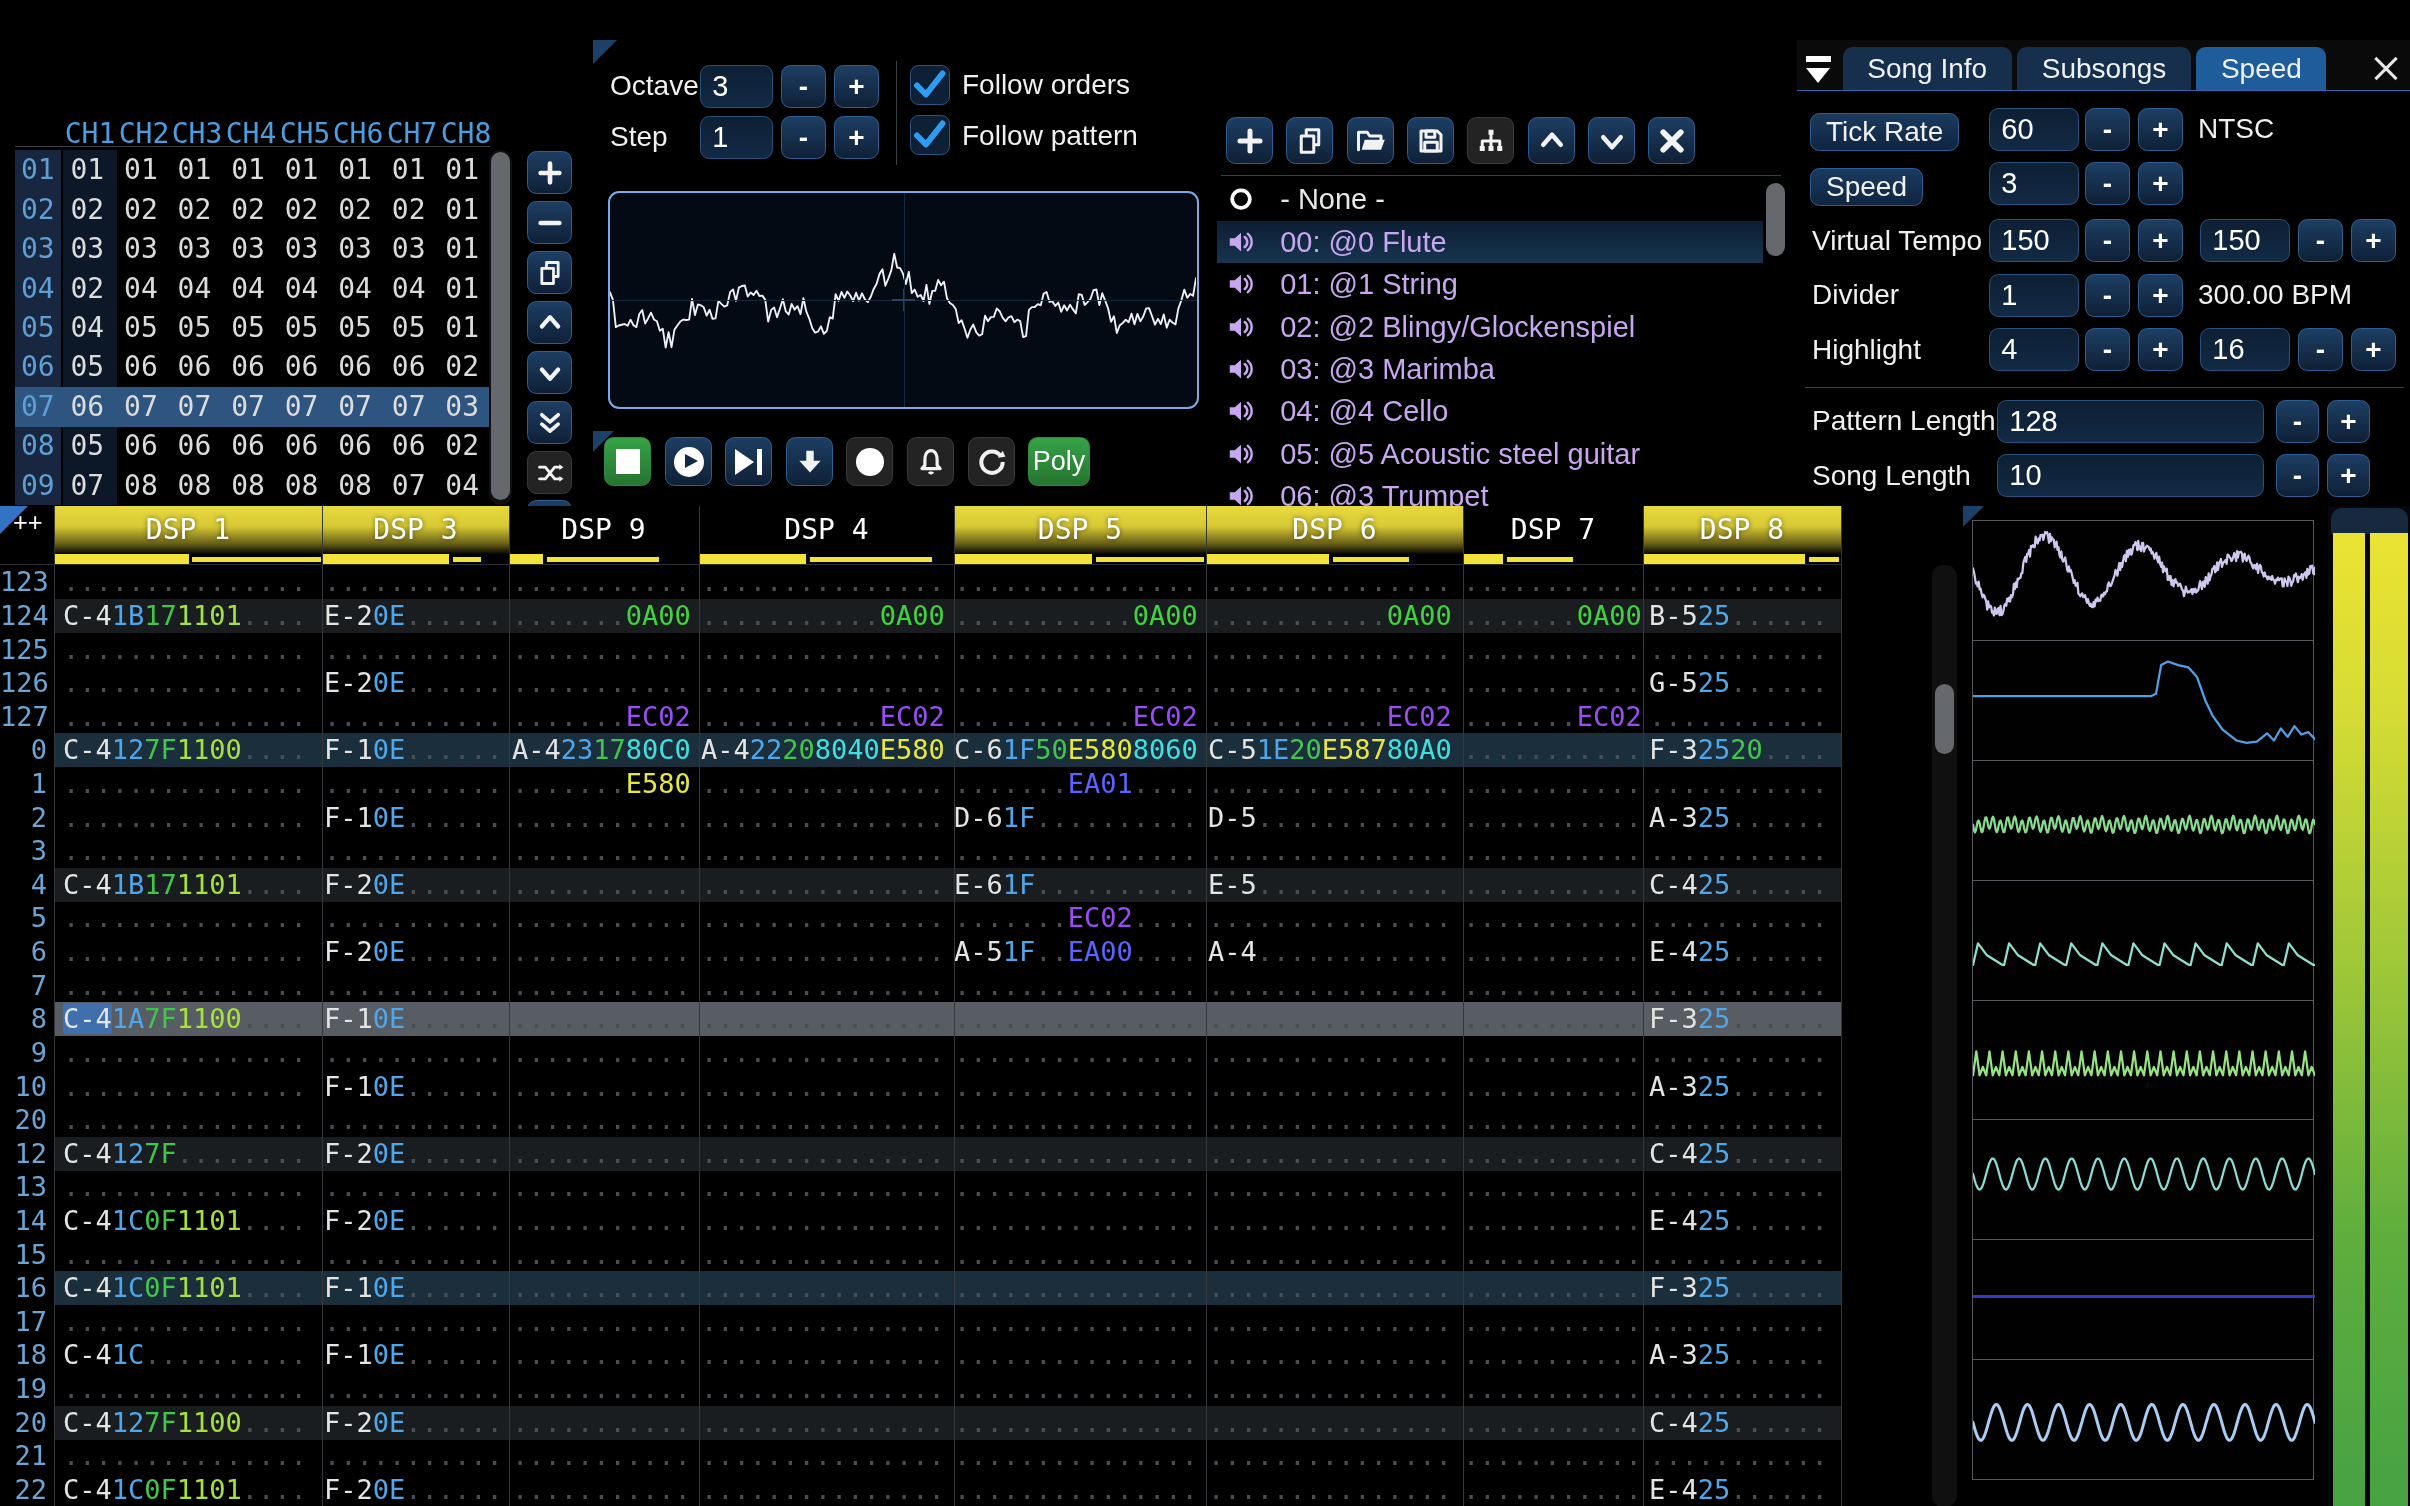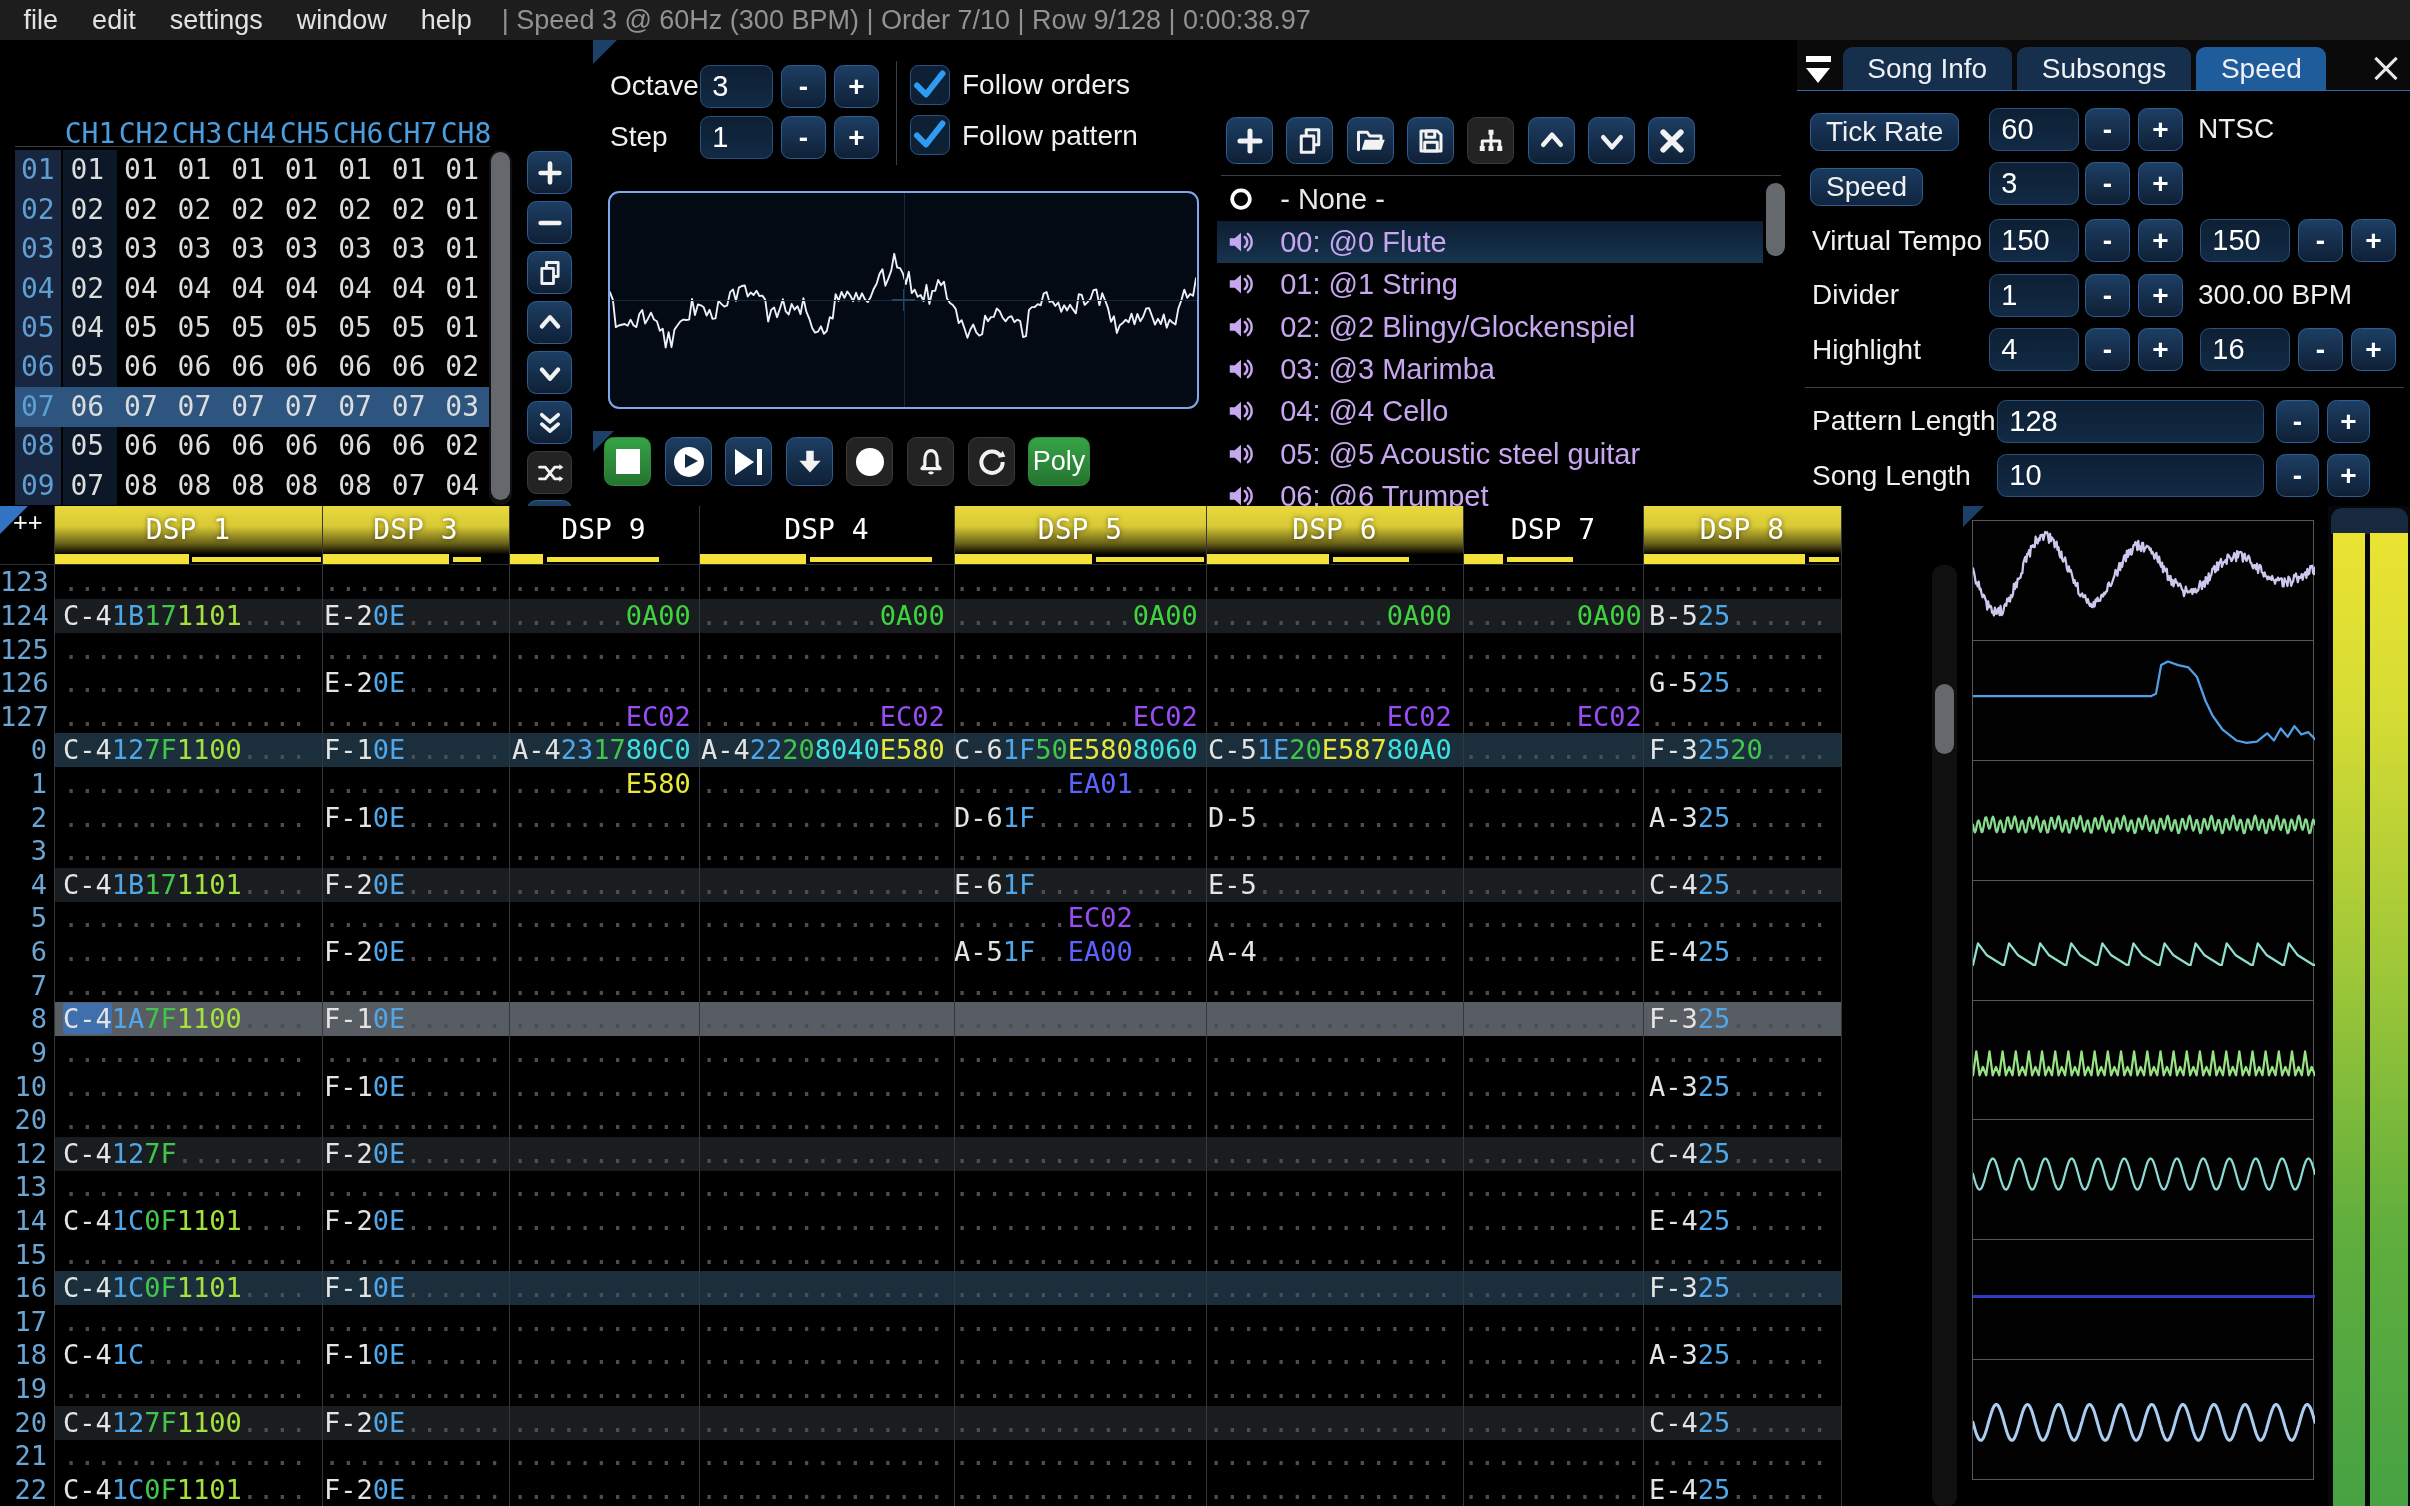--- a/index.html
+++ b/index.html
@@ -76,29 +76,20 @@
   #meter{position:absolute;left:2328px;top:506px;width:83px;height:1001px;background:#07070b;}
   #meter-cap{position:absolute;left:2.8px;top:1.9px;width:77px;height:26px;background:#16293f;border-radius:11.3px 11.3px 0 0;}
   .mbar{position:absolute;top:27px;height:974px;background:linear-gradient(180deg,#eae332 0%,#d6dc34 18%,#9ec738 45%,#5fae3d 72%,#47a243 100%);}
   svg{display:block;}
 </style>
 </head>
 <body>
 
 <div id="app">
 
-  <div id="menubar">
-
-    <span class="menu-item">file</span>
-      <span class="menu-item">edit</span>
-      <span class="menu-item">settings</span>
-      <span class="menu-item">window</span>
-      <span class="menu-item">help</span>
-      <span id="menu-status">| Speed 3 @ 60Hz (300 BPM) | Order 7/10 | Row 9/128 | 0:00:38.97</span>
-  </div>
 
   <div class="panel" id="orders-panel" style="left:0;top:40px;width:591px;height:465px;">
     <div id="orders-colbg1"></div>
     <div id="orders-colbg2"></div>
     <div id="orders-heads">
         <div class="ohead" style="left: 63px;">CH1</div>
         <div class="ohead" style="left: 117px;">CH2</div>
         <div class="ohead" style="left: 170px;">CH3</div>
         <div class="ohead" style="left: 224px;">CH4</div>
         <div class="ohead" style="left: 278px;">CH5</div>
@@ -408,21 +399,21 @@
           </span>
           <span class="nm">05: @5 Acoustic steel guitar</span>
         </div>
         <div class="ins-item" style="top: 435px;">
           <span class="ico">
             <svg width="30" height="30" viewBox="0 0 24 24">
               <path d="M3 9 H7 L12 4.5 V19.5 L7 15 H3 Z" style="fill:#c7a7ef;stroke:none"></path>
               <path d="M15 8 A5 5 0 0 1 15 16 M17.5 5.5 A8.5 8.5 0 0 1 17.5 18.5" style="fill:none;stroke:#c7a7ef;stroke-width:2;stroke-linecap:round"></path>
             </svg>
           </span>
-          <span class="nm">06: @6 Trumpet</span>
+          <span class="nm">06: @3 Trumpet</span>
         </div>
       </div>
     <div class="vscroll" style="left:552px;top:141px;width:21px;height:318px;background:transparent;">
       <div class="vthumb" style="left:0.9px;top:1.9px;width:19px;height:73px;"></div>
     </div>
   <div class="btn" style="left: 13px; top: 77px; width: 47px; height: 47px;">
         <svg width="30" height="30" viewBox="0 0 24 24">
           <path d="M12 4 V20 M4 12 H20" style="fill:none;stroke:#f2f2f2;stroke-width:4;stroke-linecap:round"></path>
         </svg>
       </div>

